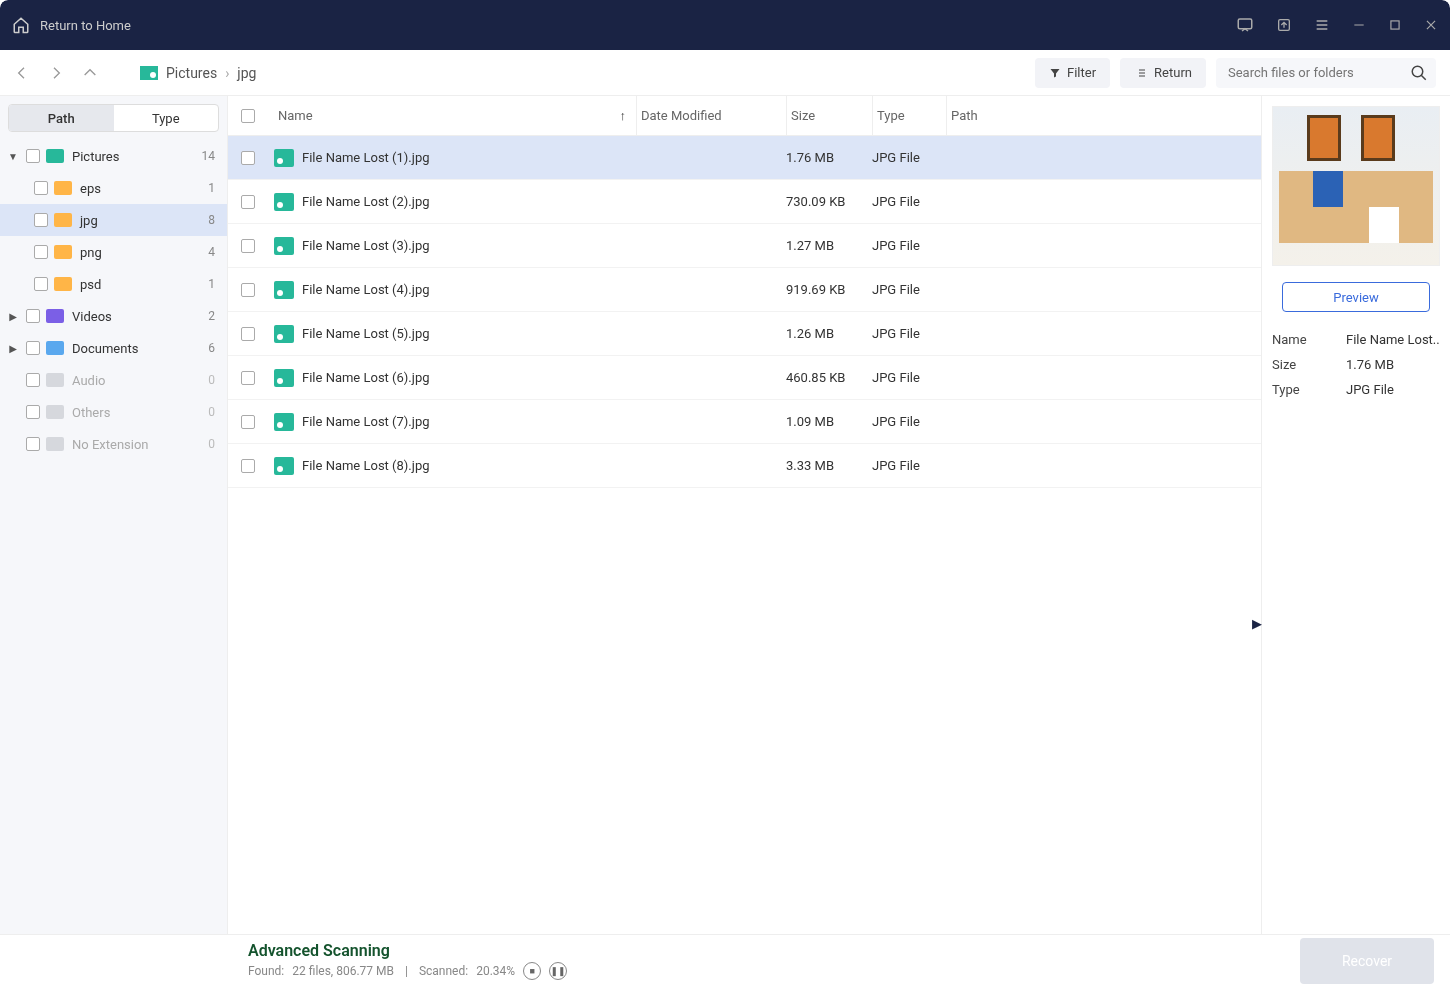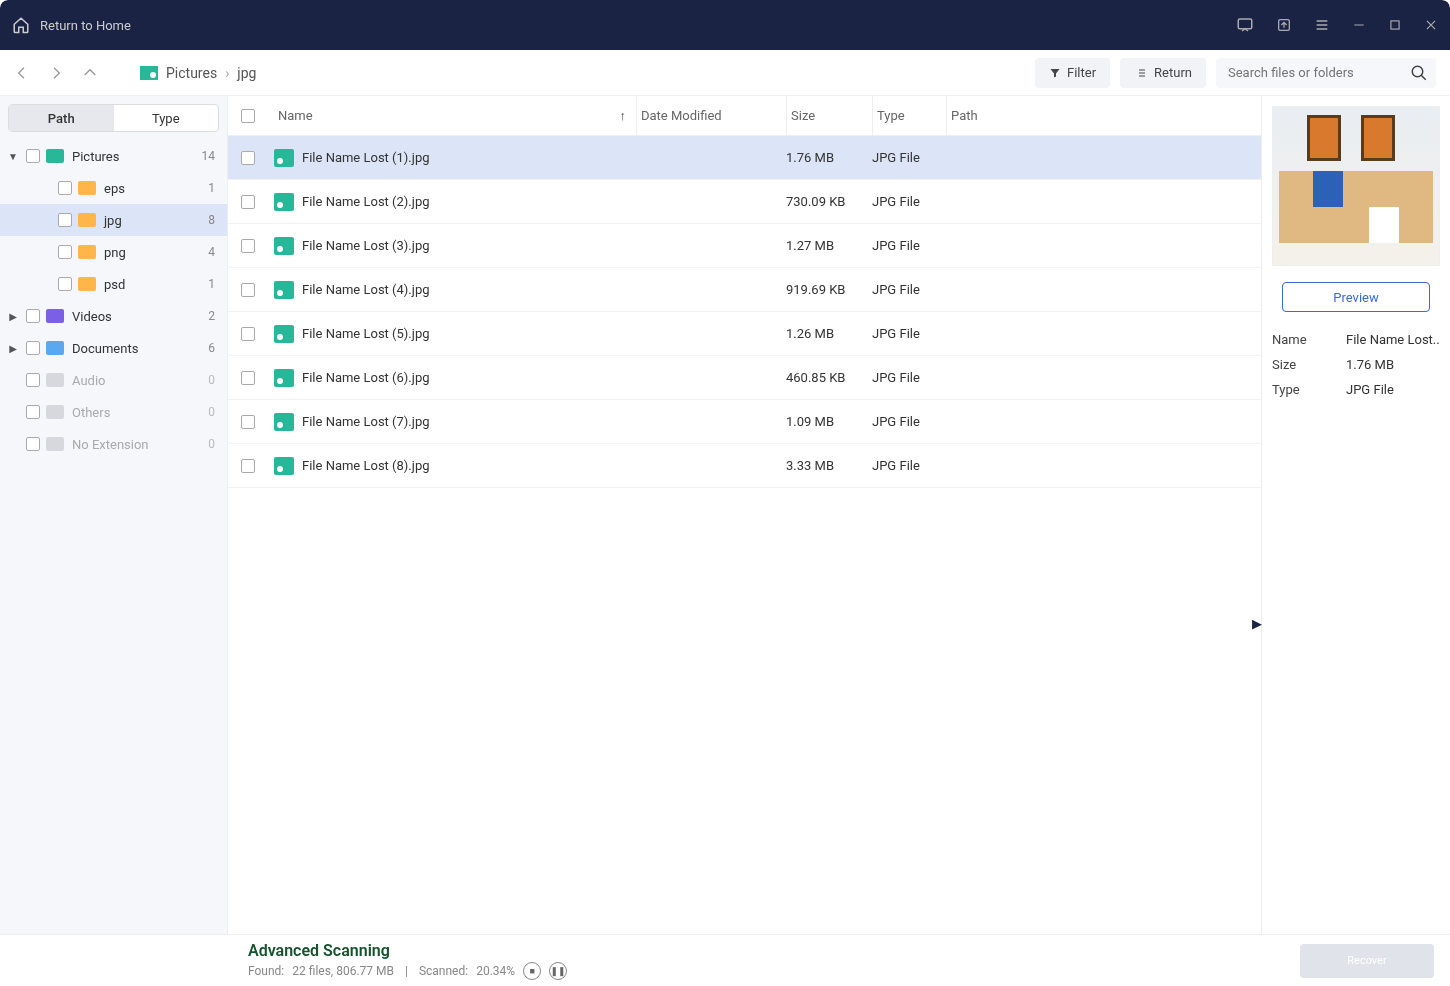--- a/index.html
+++ b/index.html
@@ -28,21 +28,21 @@
 .tree { flex: 1; overflow: auto; }
 .tree-row { display: flex; align-items: center; height: 32px; padding-right: 12px; cursor: pointer; }
 .tree-row .caret { width: 14px; text-align: center; color: #555; font-size: 10px; }
 .tree-row .chk { width: 14px; height: 14px; border: 1px solid #aaa; border-radius: 2px; background: #fff; margin: 0 6px; }
 .tree-row .label { flex: 1; white-space: nowrap; color: #333; }
 .tree-row.muted .label { color: #aaa; }
 .tree-row .count { color: #888; font-size: 12px; }
 .tree-row.muted .count { color: #bbb; }
 .tree-row.sel { background: #dce5f7; }
 .dep0 { padding-left: 6px; }
-.dep1 { padding-left: 38px; }
+.dep1 { padding-left: 14px; }
 .ficon { width: 18px; height: 14px; display: inline-block; margin-right: 8px; border-radius: 2px; }
 .ic-pic { background: #27b89a; }
 .ic-fold { background: #ffb547; }
 .ic-vid { background: #7b5fe6; }
 .ic-doc { background: #5aa8ee; }
 .ic-mut { background: #d6d8dd; }
 .pro-btn { margin: 8px 14px 14px 14px; height: 34px; border: 1px solid #eadfb8; border-radius: 4px; background: #fff; display: flex; align-items: center; justify-content: center; gap: 8px; color: #e8a13a; font-weight: 600; cursor: pointer; }
 .main { flex: 1; display: flex; }
 .listpane { flex: 1; display: flex; flex-direction: column; border-right: 1px solid #eee; }
 .cols { display: flex; height: 40px; align-items: center; border-bottom: 1px solid #eee; color: #666; font-size: 13px; }
@@ -73,21 +73,21 @@
 .pv-meta { display: flex; flex-direction: column; gap: 10px; font-size: 13px; }
 .pv-meta div { display: flex; }
 .pv-meta .k { width: 74px; color: #444; }
 .pv-meta .v { flex: 1; color: #333; white-space: nowrap; overflow: hidden; text-overflow: ellipsis; }
 .expand-handle { position: absolute; right: 188px; top: 520px; color: #1a2344; cursor: pointer; }
 .footer { height: 52px; border-top: 1px solid #eee; display: flex; align-items: center; padding: 0 16px 0 248px; }
 .footer-left { display: flex; flex-direction: column; gap: 2px; }
 .footer-left .t { font-size: 16px; font-weight: 600; color: #14532d; }
 .footer-left .s { font-size: 12px; color: #888; display: flex; align-items: center; gap: 8px; }
 .circ { width: 18px; height: 18px; border: 1px solid #888; border-radius: 50%; display: inline-flex; align-items: center; justify-content: center; cursor: pointer; font-size: 9px; color: #666; }
-.recover { margin-left: auto; width: 134px; height: 34px; background: #e0e3ea; color: #fff; border: none; border-radius: 4px; font-size: 11px; cursor: pointer; }
+.recover { margin-left: auto; width: 134px; height: 46px; background: #e0e3ea; color: #fff; border: none; border-radius: 4px; font-size: 14px; cursor: pointer; }
 svg { display: block; }
 </style>
 </head>
 <body>
 
 <div class="titlebar">
   <div class="titlebar-left">
     <span>
       <svg width="18" height="18" viewBox="0 0 24 24" fill="none" stroke="#ccc" stroke-width="2">
           <path d="M3 11l9-8 9 8v10a1 1 0 0 1-1 1h-5v-7h-6v7H4a1 1 0 0 1-1-1z"></path>

